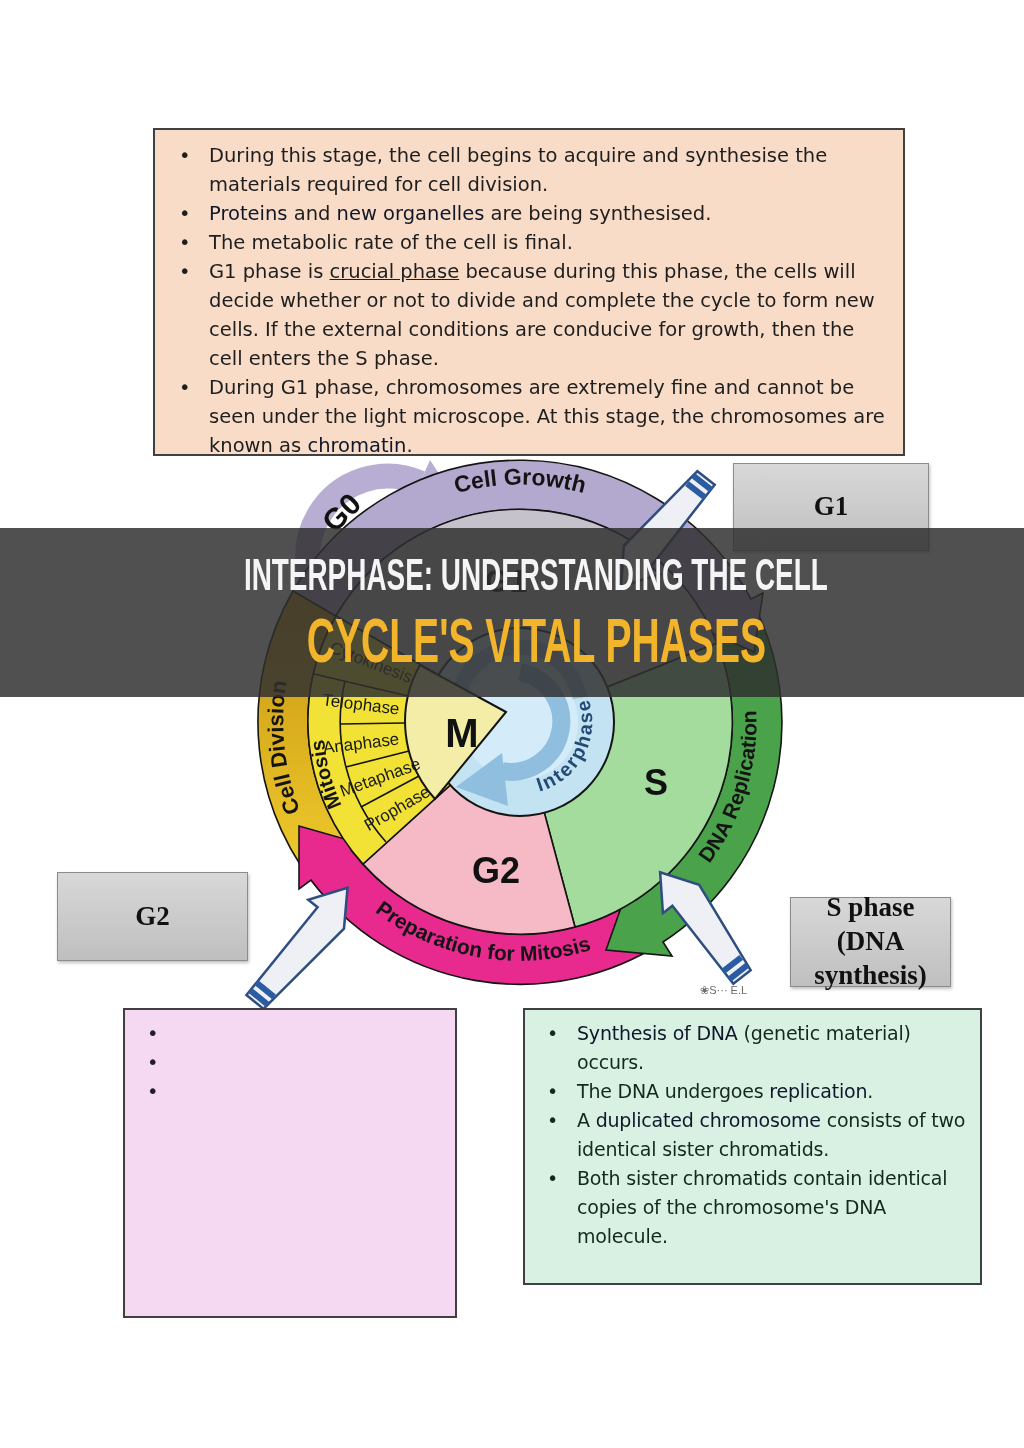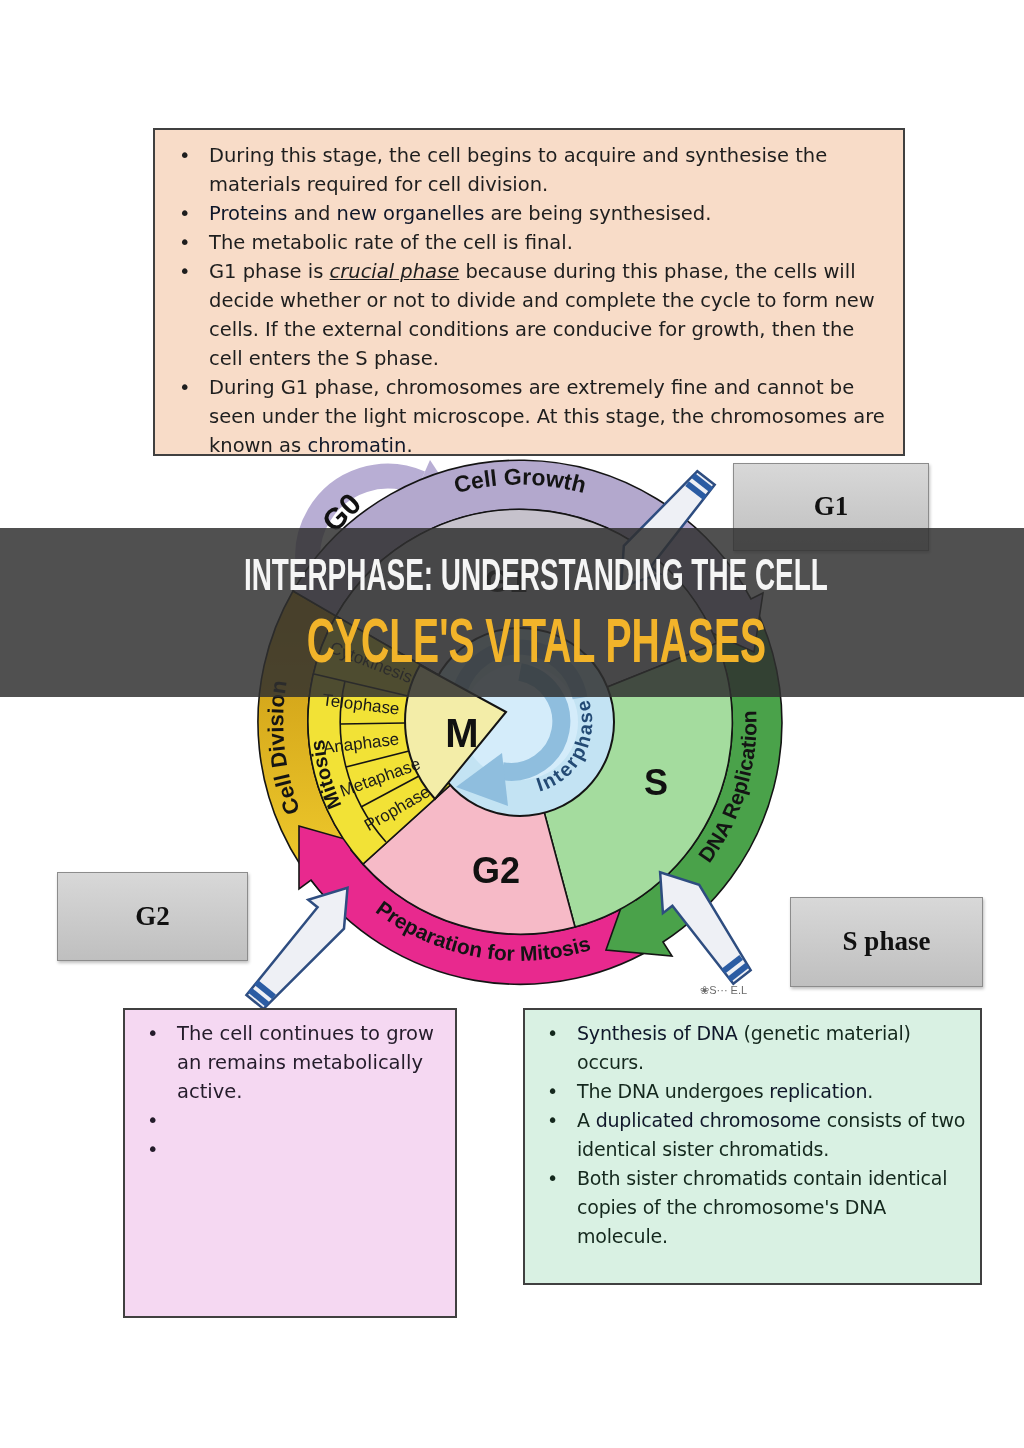--- a/index.html
+++ b/index.html
@@ -13,33 +13,33 @@
     position:absolute;box-sizing:border-box;border:2px solid #404040;z-index:3;
     font-family:"DejaVu Sans",sans-serif;color:#1e1e1e;line-height:29px;
   }
   #top-panel{left:153px;top:128px;width:752px;height:328px;background:#f8dcc8;padding:11px 8px 0 16px;font-size:19.5px;}
   #g2-panel{left:123px;top:1008px;width:334px;height:310px;background:#f5d8f2;padding:9px 2px 0 14px;font-size:19.5px;color:#241c2b;}
   #s-panel{left:523px;top:1008px;width:459px;height:277px;background:#d9f1e3;padding:9px 2px 0 14px;font-size:19px;letter-spacing:-0.2px;color:#14281d;}
   .bullet{display:flex;align-items:flex-start;}
   .dot{flex:0 0 30px;padding-left:8px;}
   .btext{flex:1;padding-right:4px;}
   .g{color:#0f172a;}
-  .em{font-style:italic;text-decoration:underline;}
+  .em{text-decoration:underline;}
   
   .labelbox{
     position:absolute;box-sizing:border-box;z-index:2;
     background:linear-gradient(180deg,#d8d8d8,#bfbfbf);
     border:1px solid #8c8c8c;box-shadow:1px 2px 3px rgba(0,0,0,.25);
     display:flex;flex-direction:column;align-items:center;justify-content:center;
     font-family:"Liberation Serif",serif;font-weight:bold;font-size:27px;line-height:1.25;
     color:#111;text-align:center;
   }
   #g1-box{left:733px;top:463px;width:196px;height:88px;}
   #g2-box{left:57px;top:872px;width:191px;height:89px;}
-  #s-box{left:790px;top:897px;width:193px;height:90px;}
+  #s-box{left:790px;top:897px;width:161px;height:90px;}
   
   #banner{
     position:absolute;left:0;top:528px;width:1024px;height:169px;z-index:5;
     background:rgba(47,47,47,0.845);
     display:flex;flex-direction:column;align-items:center;justify-content:center;padding-left:24px;
   }
   #banner .l1{color:#f5f5f5;font-weight:bold;font-size:45px;white-space:nowrap;transform:scaleX(0.62);}
   #banner .l2{color:#f2b42a;font-weight:bold;font-size:63px;white-space:nowrap;transform:scaleX(0.62);margin-top:3px;}
   
   text{font-family:"Liberation Sans",sans-serif;}
@@ -171,31 +171,31 @@
 </div>
 
 <div id="g1-box" class="labelbox">
   <div>G1</div>
 </div>
 <div id="g2-box" class="labelbox">
   <div>G2</div>
 </div>
 <div id="s-box" class="labelbox">
   <div>S phase</div>
+  <div>(DNA synthesis)</div>
 </div>
 
 <div id="banner">
   <div class="l1">INTERPHASE: UNDERSTANDING THE CELL</div>
   <div class="l2">CYCLE'S VITAL PHASES</div>
 </div>
 
 <div id="g2-panel" class="panel">
   <div class="bullet">
     <span class="dot">•</span>
-    <span class="btext"><span>The cell continues to grow an remains metabolically active.</span></span>
   </div>
   <div class="bullet">
     <span class="dot">•</span>
   </div>
   <div class="bullet">
     <span class="dot">•</span>
   </div>
 </div>
 
 <div id="s-panel" class="panel">

